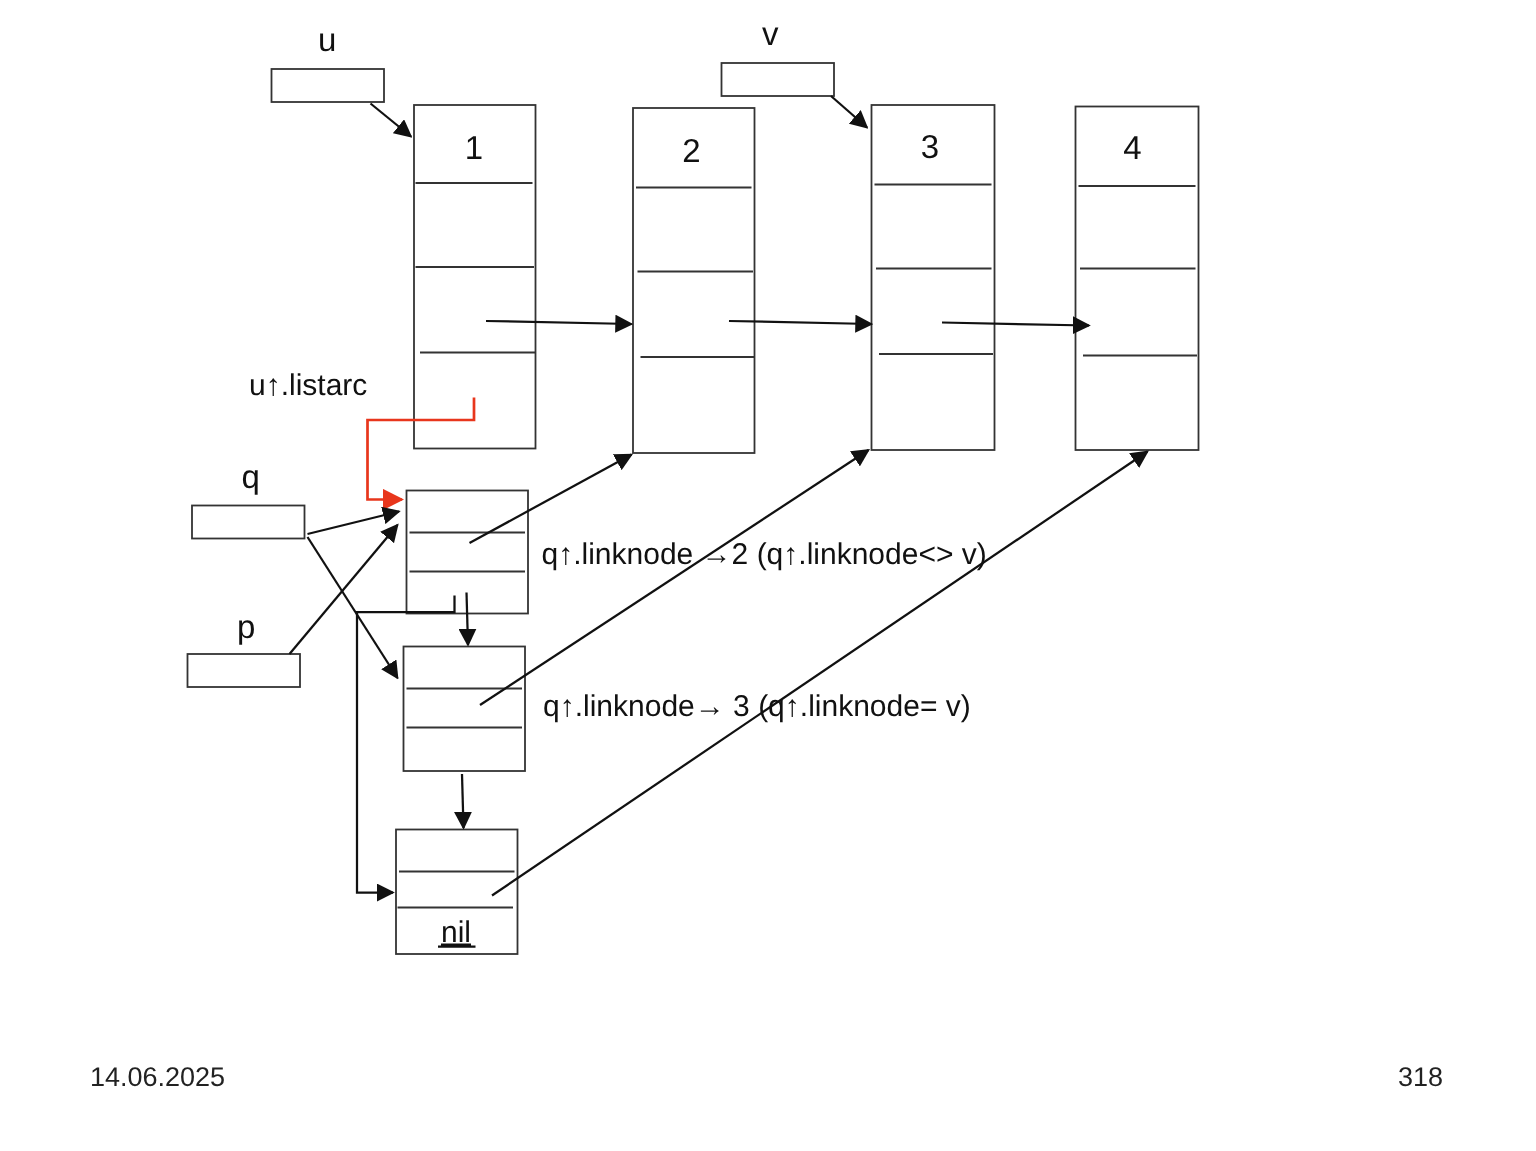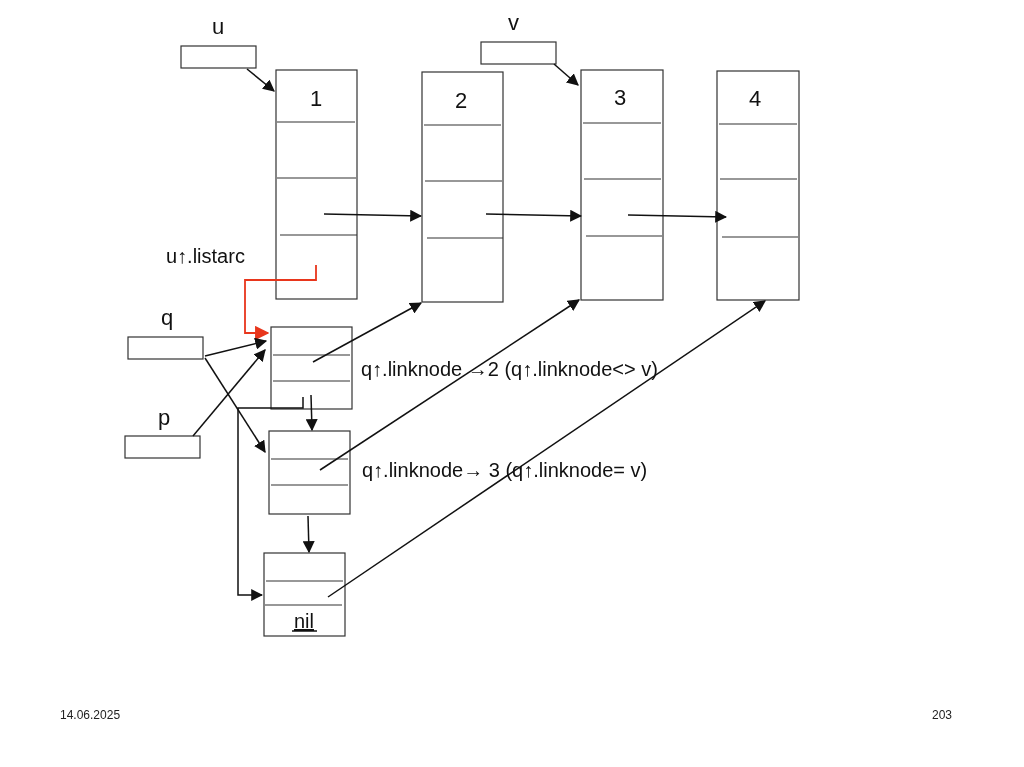--- a/index.html
+++ b/index.html
@@ -3,21 +3,21 @@
   <meta charset="utf-8">
   <style>
     html, body { margin: 0; padding: 0; background: #ffffff; }
     body { width: 1024px; height: 767px; position: relative; overflow: hidden; font-family: "Liberation Sans", sans-serif; }
     svg { position: absolute; left: 0; top: 0; }
     .lbl { font-family: "Liberation Sans", sans-serif; fill: #111; }
     .box { fill: #fff; stroke: #333; stroke-width: 1.2; }
     .sep { stroke: #333; stroke-width: 1.2; }
     .ln { stroke: #111; stroke-width: 1.5; fill: none; }
     .red { stroke: #e8361c; stroke-width: 1.8; fill: none; }
-    .footer { position: absolute; font-size: 12px; color: #222; font-family: "Liberation Sans", sans-serif; }
+    .footer { position: absolute; font-size: 18px; color: #222; font-family: "Liberation Sans", sans-serif; }
   </style>
 </head>
 <body>
 
 <svg width="1024" height="767" viewBox="0 0 1024 767">
   <defs>
     <marker id="ah" viewBox="0 0 10 10" refX="9" refY="5" markerWidth="8" markerHeight="8" orient="auto-start-reverse">
       <path d="M0,0 L10,5 L0,10 z" fill="#111"></path>
     </marker>
     <marker id="ahr" viewBox="0 0 10 10" refX="9" refY="5" markerWidth="8" markerHeight="8" orient="auto">
@@ -121,13 +121,13 @@
   <line class="ln" x1="308" y1="516" x2="309" y2="552" marker-end="url(#ah)"></line>
 
   <polyline class="ln" points="303,397 303,408 238,408 238,595 262,595" marker-end="url(#ah)"></polyline>
 
   <text class="lbl" x="166" y="263" font-size="20">u↑.listarc</text>
   <text class="lbl" x="361" y="376" font-size="20">q↑.linknode →2 (q↑.linknode&lt;&gt; v)</text>
   <text class="lbl" x="362" y="477" font-size="20">q↑.linknode→ 3 (q↑.linknode= v)</text>
 </svg>
 
 <div class="footer" style="left:60px; top:708px;">14.06.2025</div>
-<div class="footer" style="left:932px; top:708px;">203</div>
+<div class="footer" style="left:932px; top:708px;">318</div>
 
 </body></html>

